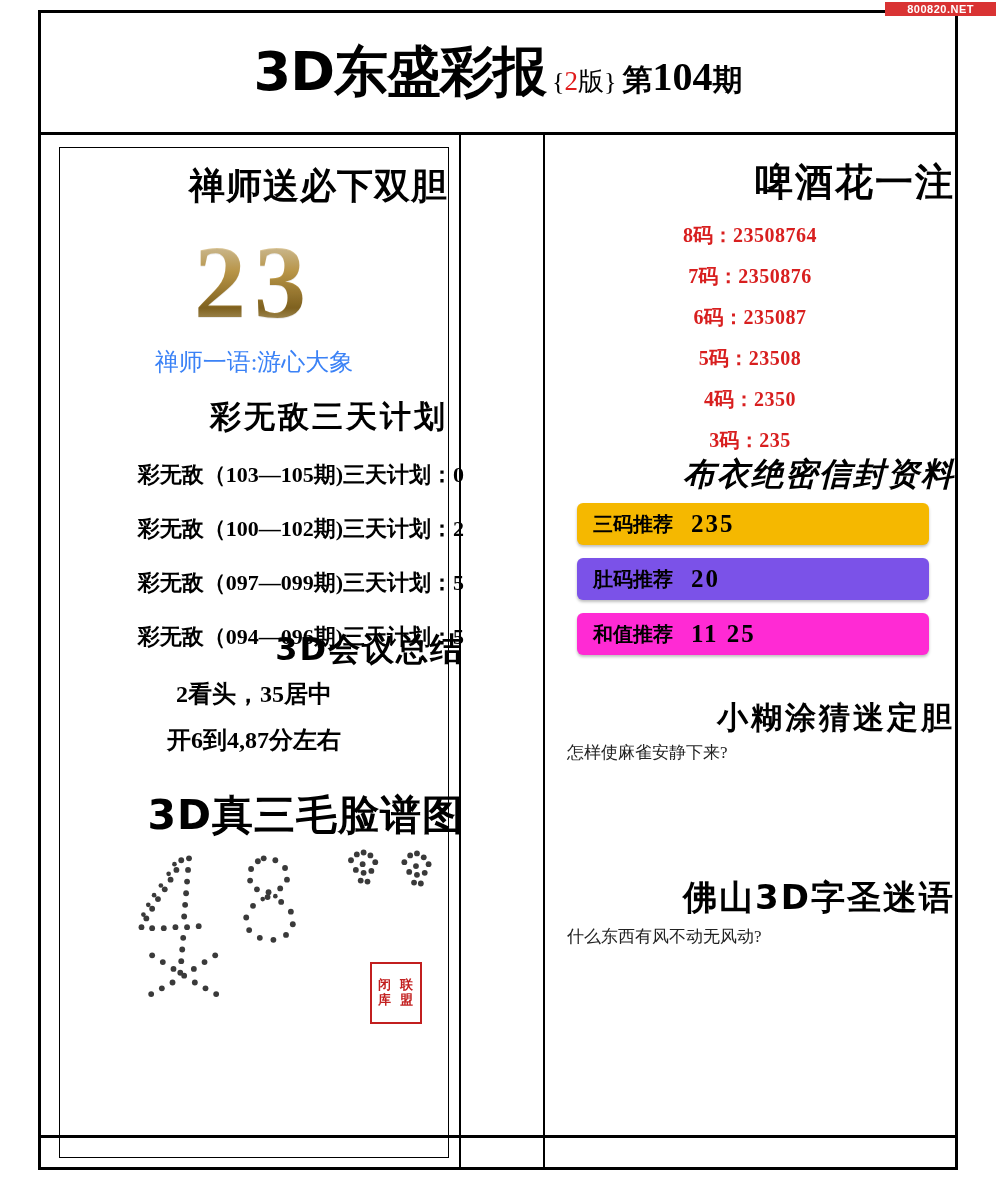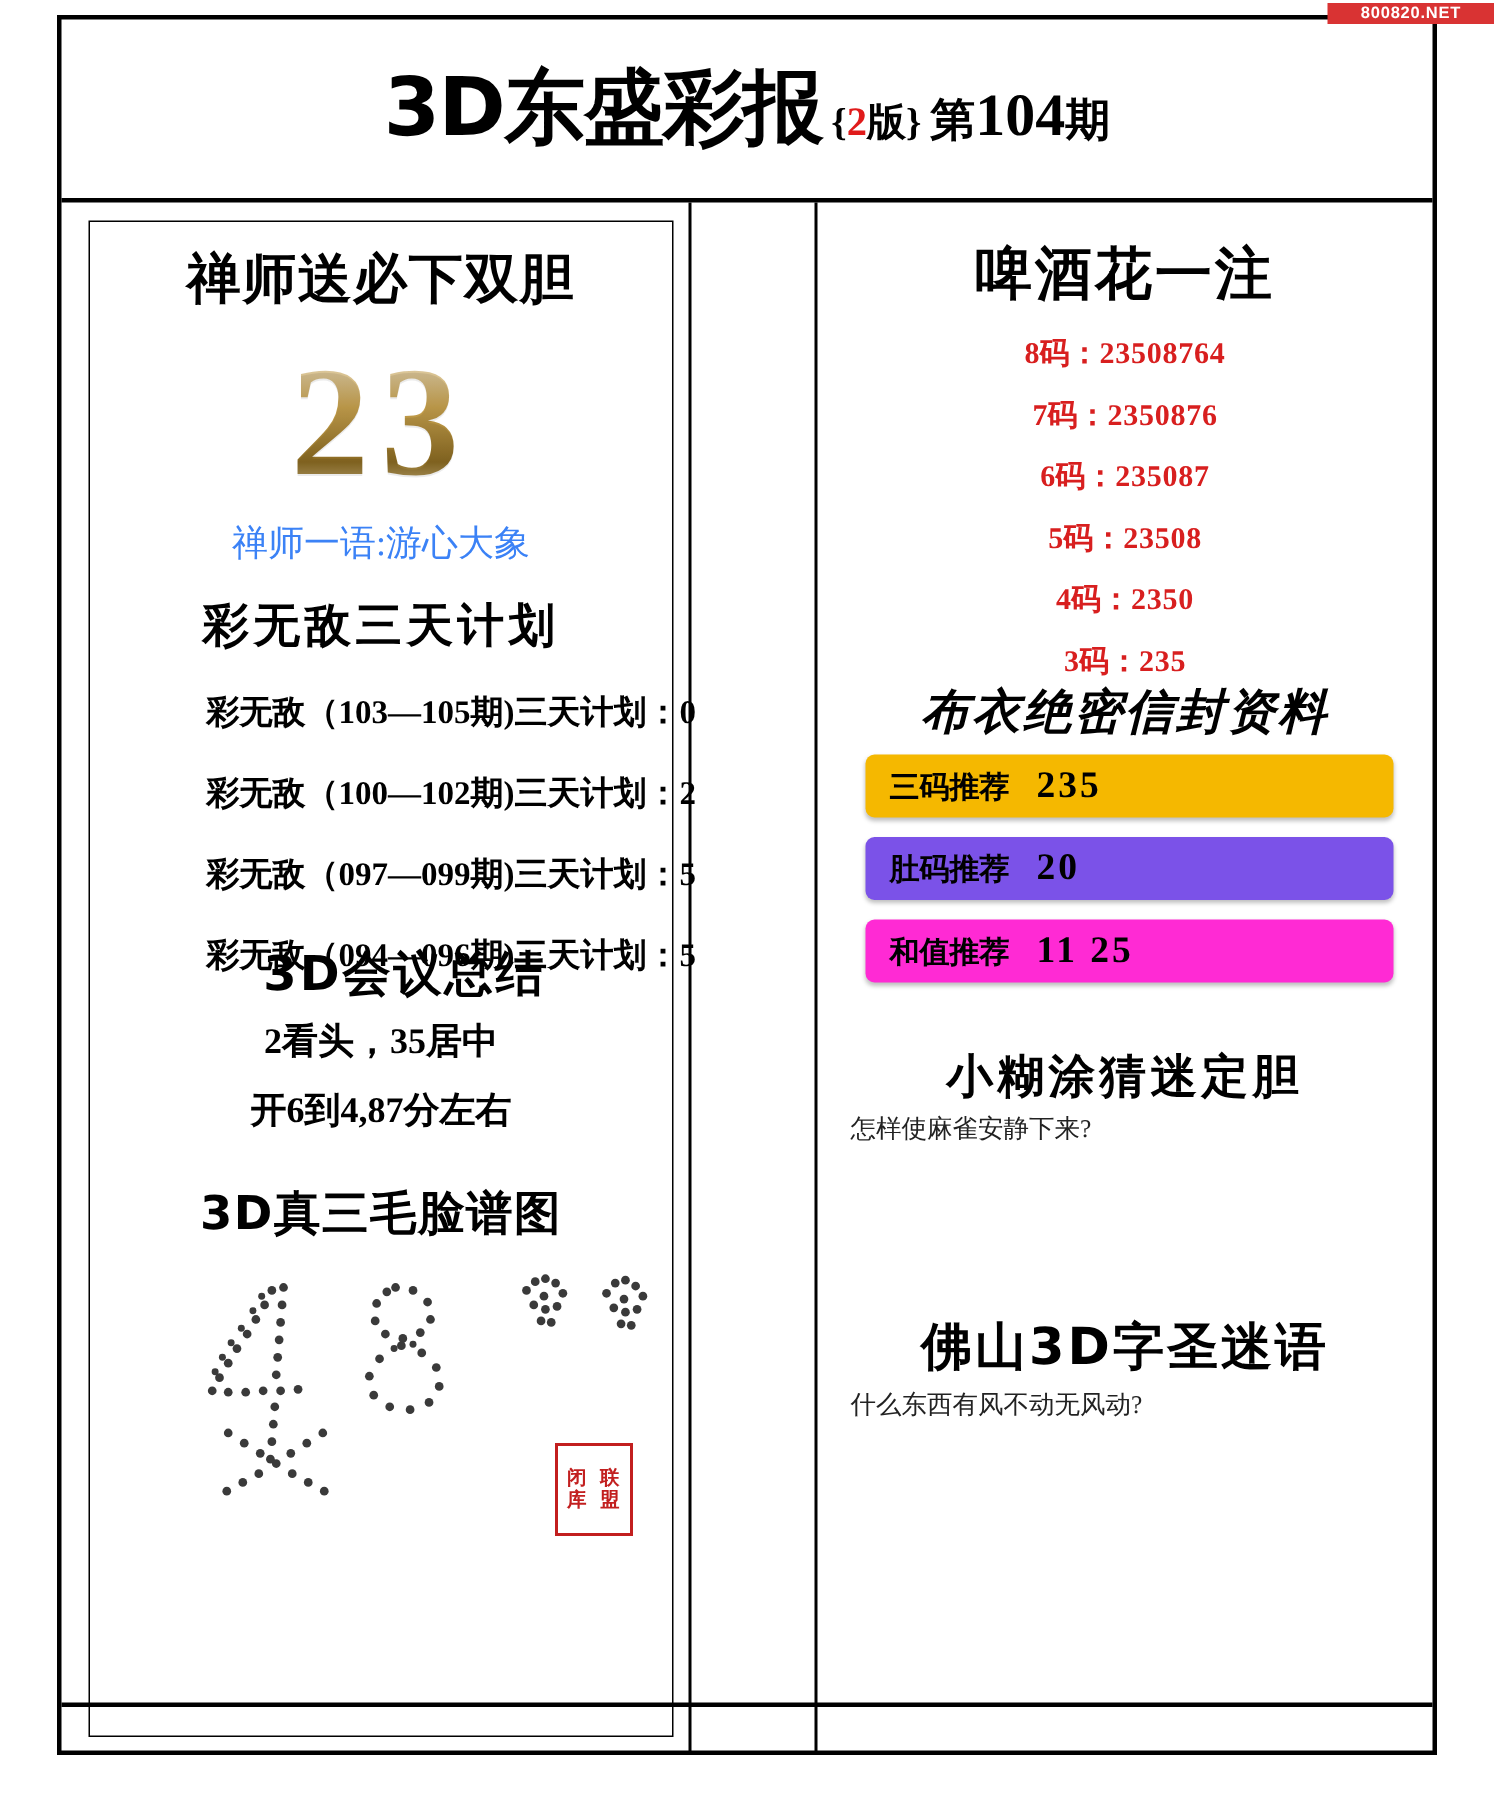--- a/index.html
+++ b/index.html
@@ -63,21 +63,21 @@
   .title-main {
     font-family: "DejaVu Sans", sans-serif;
     font-size: 54px;
     font-weight: bold;
     color: #000000;
     letter-spacing: -1px;
   }
   .title-edition {
     font-family: "Liberation Serif", serif;
     font-size: 26px;
-    font-weight: bold;
+    font-weight: normal;
     color: #000000;
   }
   .title-edition .red {
     color: #e01b1b;
     font-size: 27px;
   }
   .title-issue {
     font-family: "Liberation Serif", serif;
     font-size: 30px;
     font-weight: bold;
@@ -120,21 +120,21 @@
     left: 18px;
     top: 12px;
     right: 10px;
     bottom: 12px;
     border: 1px solid #000000;
     box-sizing: border-box;
   }
 
   h2.sec {
     margin: 0;
-    text-align: center;
+    text-align: right;
     font-family: "DejaVu Sans", sans-serif;
     font-weight: bold;
     color: #000000;
   }
 
   
   .zen-heading {
     position: absolute;
     top: 14px;
     left: 0;
@@ -223,23 +223,23 @@
     width: 100%;
     text-align: center;
     font-family: "Liberation Serif", serif;
     font-size: 24px;
     font-weight: bold;
   }
 
   .face-heading {
     position: absolute;
     top: 640px;
-    left: 0;
-    width: 100%;
-    font-size: 31px;
+    left: 16px;
+    width: 100%;
+    font-size: 41px;
     letter-spacing: 1px;
   }
 
   
   .art-area {
     position: absolute;
     top: 690px;
     left: 0;
     width: 100%;
     height: 190px;

